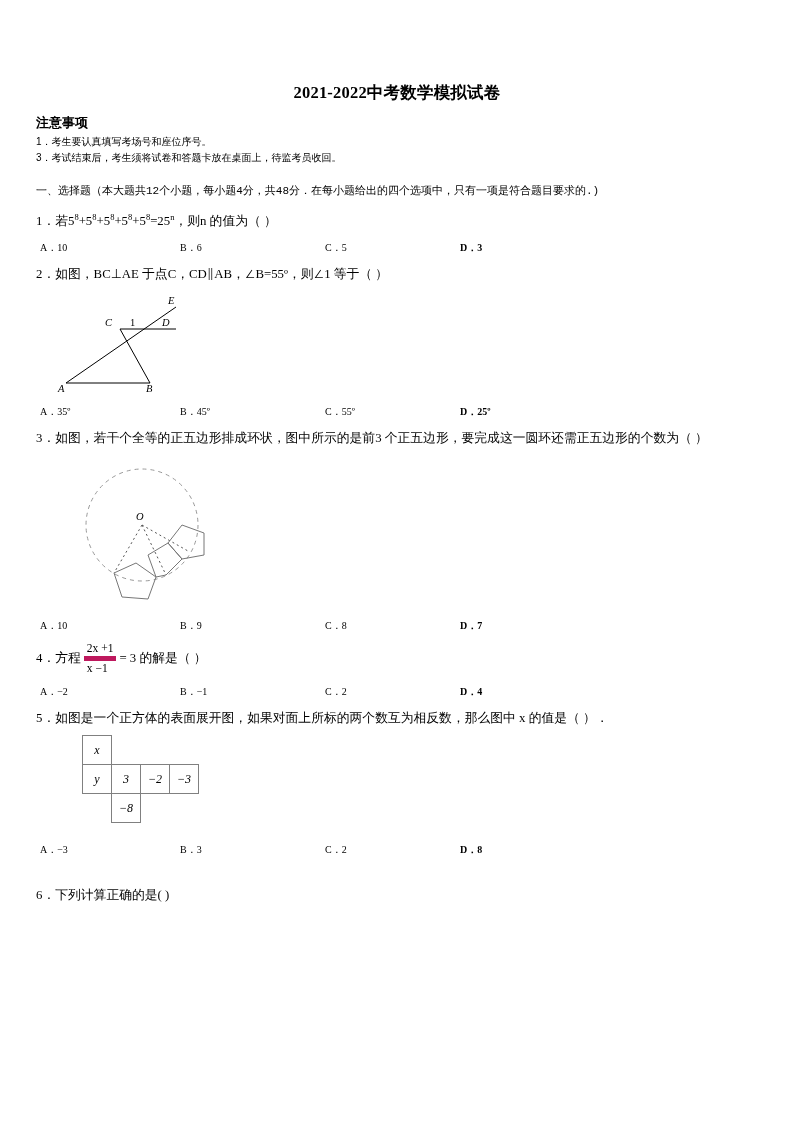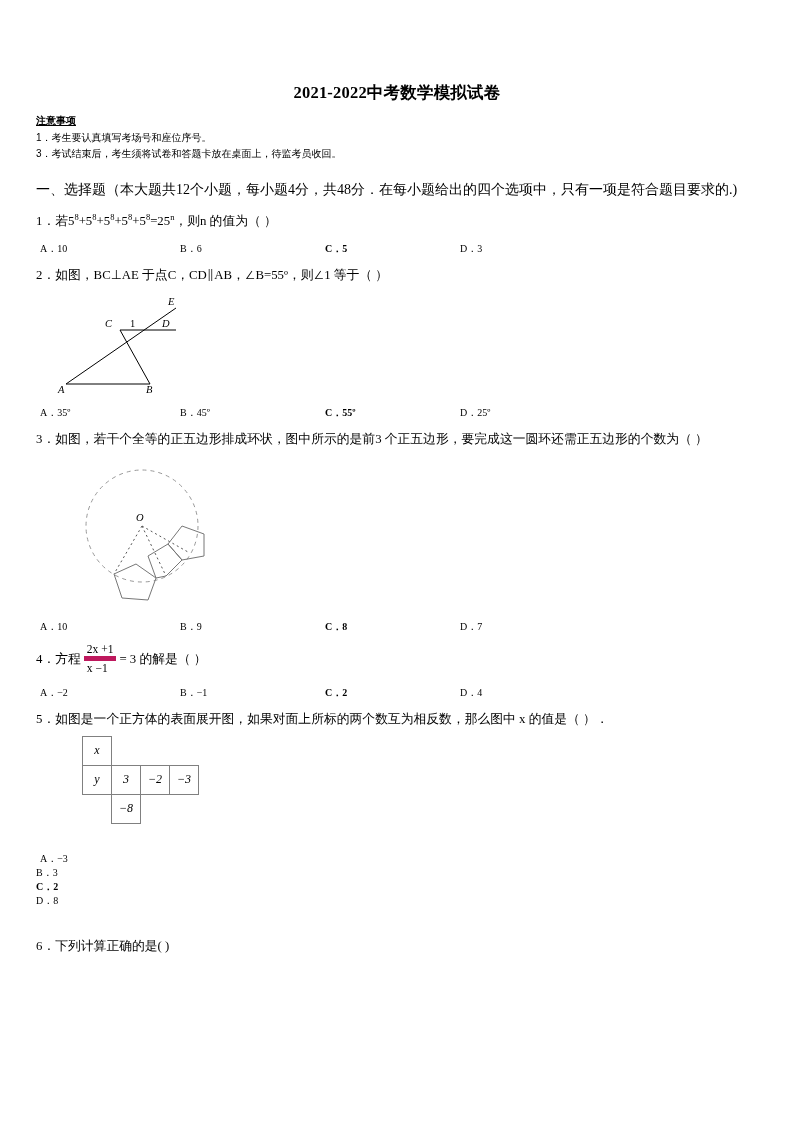--- a/index.html
+++ b/index.html
@@ -25,60 +25,59 @@
   }
   .doc-title {
     text-align: center;
     font-size: 16.5px;
     font-weight: bold;
     font-family: "Liberation Serif", serif;
     margin: 22px 0 10px 0;
     letter-spacing: 0.2px;
   }
   .notice-head {
-    font-size: 10px;
+    font-size: 13px;
     font-weight: bold;
     margin: 6px 0 2px 0;
     font-family: "Liberation Sans", sans-serif;
-    text-decoration: underline;
   }
   .notice-line {
     font-size: 10px;
     line-height: 1.55;
     font-family: "Liberation Sans", sans-serif;
     margin: 0;
     text-align: justify;
   }
   .section-head {
-    font-size: 14px;
+    font-size: 11px;
     line-height: 1.6;
     margin: 18px 0 4px 0;
     text-align: justify;
-    font-family: Liberation Serif, serif;
+    font-family: Liberation Mono, monospace;
   }
   .q {
     font-size: 12.8px;
     line-height: 1.65;
     margin: 9px 0 0 0;
     font-family: "Liberation Serif", serif;
     text-align: justify;
   }
   .opts {
     display: flex;
     font-size: 10px;
     margin: 9px 0 0 0;
     font-family: "Liberation Serif", serif;
   }
   .opts span {
     display: block;
   }
   .opt0 { width: 140px; padding-left: 4px; }
   .opt1 { width: 145px; }
-  .opt2 { width: 135px; font-weight: bold; }
-  .opt3 { width: 120px; }
+  .opt2 { width: 135px; }
+  .opt3 { width: 120px; font-weight: bold; }
   sup { font-size: 8.5px; vertical-align: super; }
   .frac {
     display: inline-block;
     vertical-align: middle;
     font-size: 11.5px;
     line-height: 1.25;
     margin: 0 3px;
     position: relative;
     top: -1px;
   }
@@ -218,21 +217,21 @@
       </tr>
       <tr>
         <td class="empty"></td>
         <td>−8</td>
         <td class="empty"></td>
         <td class="empty"></td>
       </tr>
     </tbody>
       </table>
   </div>
-  <div class="opts" style="margin-top:28px;flex-direction:column;">
+  <div class="opts" style="margin-top:20px;">
     <span class="opt0">A．−3</span>
     <span class="opt1">B．3</span>
     <span class="opt2">C．2</span>
     <span class="opt3">D．8</span>
   </div>
 
   <div class="q" style="margin-top:28px;">
     <span>6．</span><span>下列计算正确的是(      )</span>
   </div>
 

